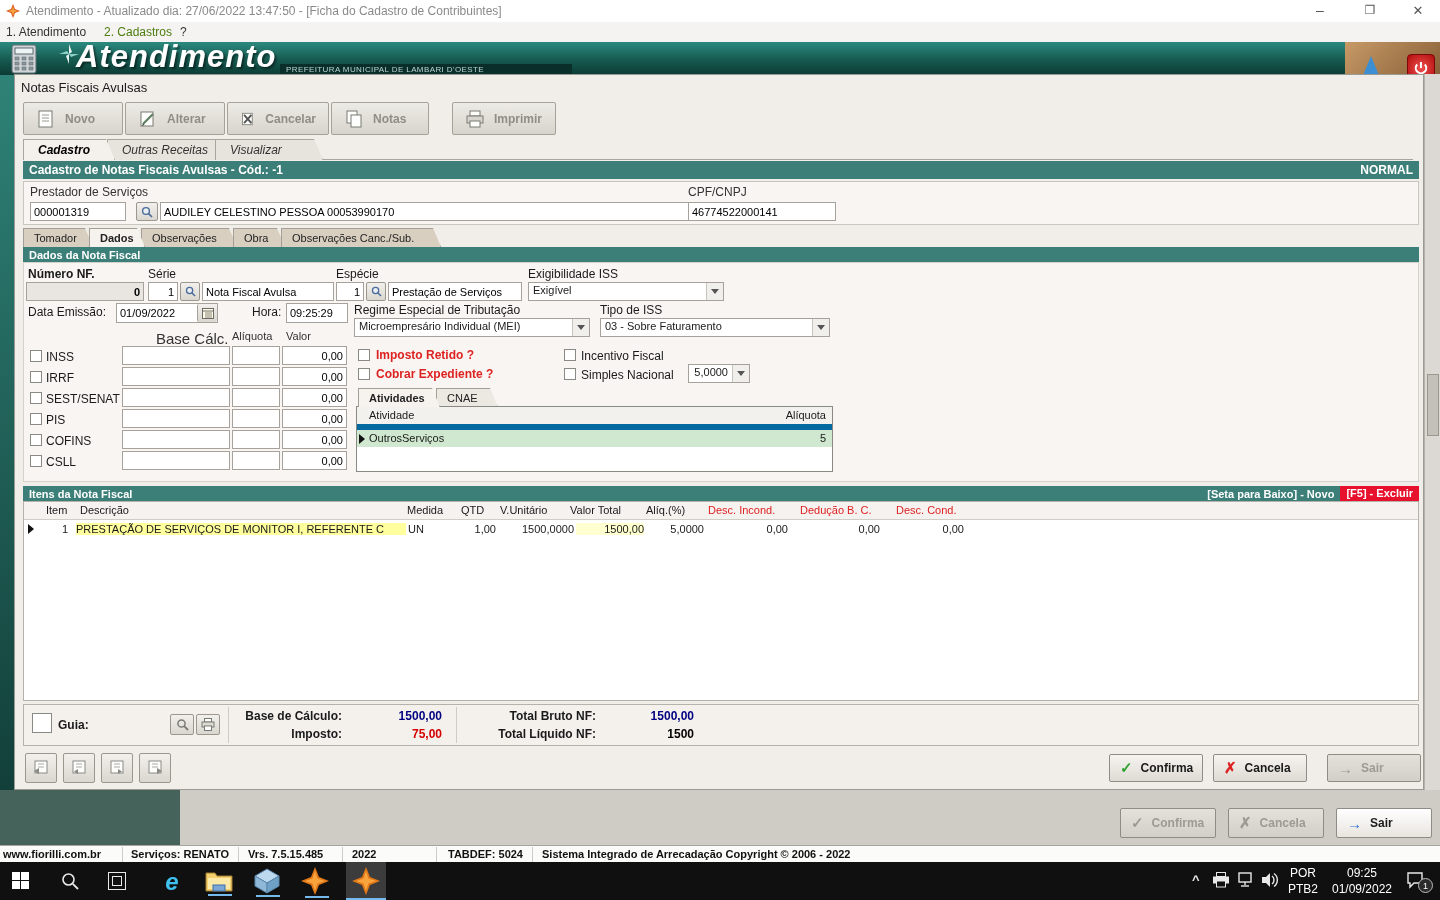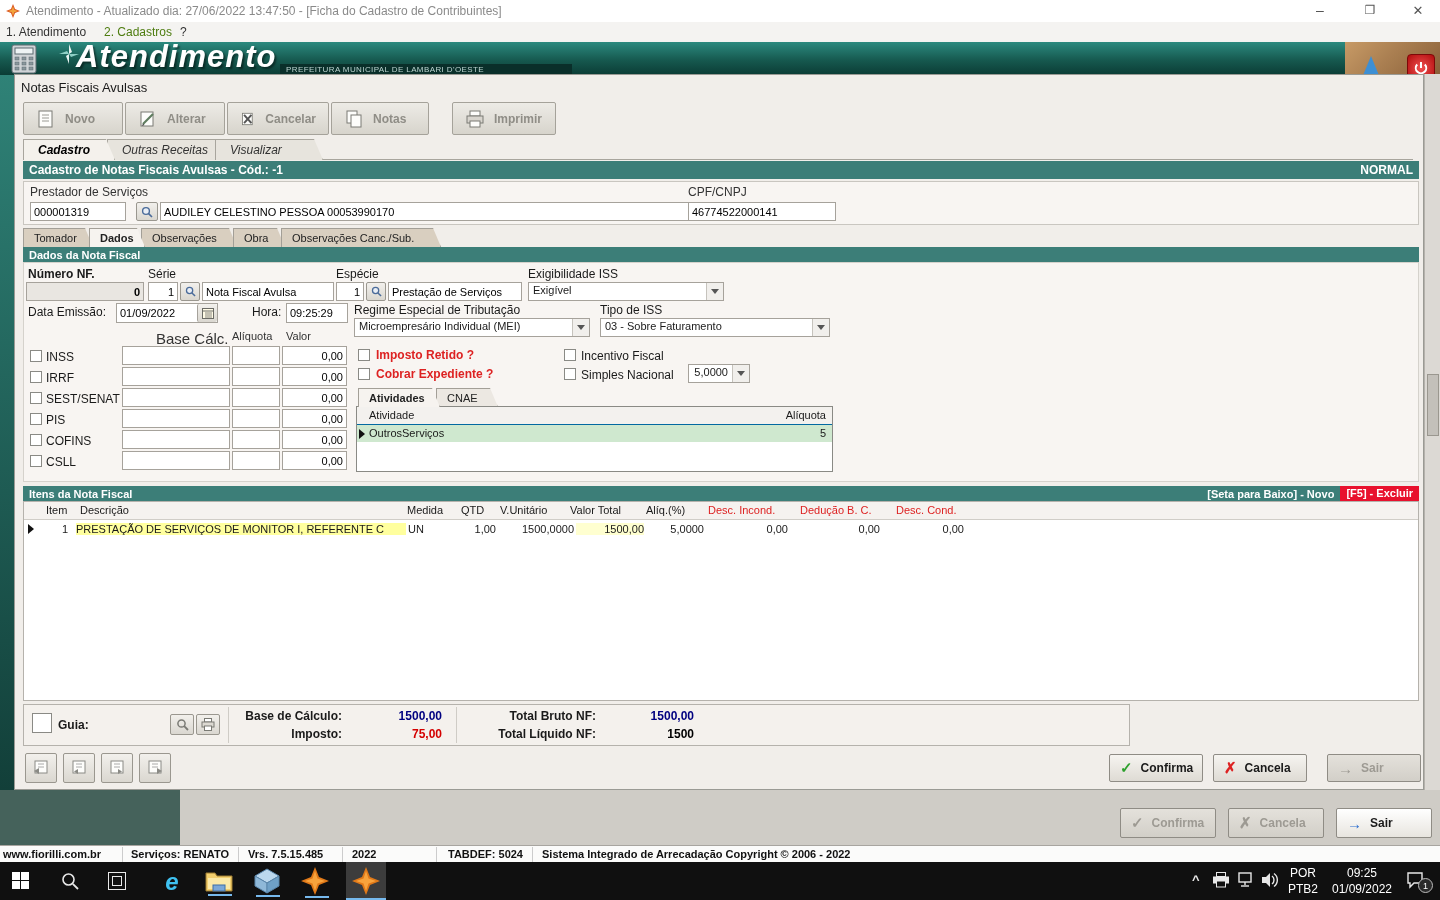--- a/index.html
+++ b/index.html
@@ -325,21 +325,21 @@
       <div class="abs dd" style="left:664px;top:101px;width:62px;height:19px;">
         <span class="txt right">5,0000</span>
         <span class="arr">
             <span class="tri-down"></span>
           </span>
       </div>
 
       <span class="dtab active abs" style="left:334px;top:125px;width:60px;">Atividades</span>
       <span class="dtab abs" style="left:412px;top:125px;width:40px;background:#ece8e2;">CNAE</span>
       <div class="abs" style="left:332px;top:143px;width:477px;height:66px;background:#fff;border:1px solid #8a8a85;box-sizing:border-box;">
-        <div style="position:relative;height:17px;background:#f3f1ee;border-bottom:1px solid #0369a1;">
+        <div style="position:relative;height:17px;background:#f3f1ee;border-bottom:6px solid #0369a1;">
           <span class="abs" style="left:12px;top:2px;font-size:11px;">Atividade</span>
           <span class="abs" style="right:6px;top:2px;font-size:11px;">Alíquota</span>
         </div>
         <div style="position:relative;height:17px;background:#cfe8cf;">
           <span class="abs tri-right" style="left:2px;top:4px;"></span>
           <span class="abs" style="left:12px;top:2px;font-size:11px;">OutrosServiços</span>
           <span class="abs" style="right:6px;top:2px;font-size:11px;">5</span>
         </div>
       </div>
     </div>
@@ -373,21 +373,21 @@
         <span class="abs right" style="left:424px;top:3px;width:48px;font-size:11px;">1,00</span>
         <span class="abs right" style="left:476px;top:3px;width:74px;font-size:11px;">1500,0000</span>
         <span class="abs right" style="left:552px;top:3px;width:68px;font-size:11px;background:#ffffd0;">1500,00</span>
         <span class="abs right" style="left:626px;top:3px;width:54px;font-size:11px;">5,0000</span>
         <span class="abs right" style="left:686px;top:3px;width:78px;font-size:11px;">0,00</span>
         <span class="abs right" style="left:768px;top:3px;width:88px;font-size:11px;">0,00</span>
         <span class="abs right" style="left:860px;top:3px;width:80px;font-size:11px;">0,00</span>
       </div>
     </div>
 
-    <div class="abs" style="left:8px;top:629px;width:1107px;height:42px;background:#f4f1ed;border:1px solid #b5b2ac;box-sizing:border-box;">
+    <div class="abs" style="left:8px;top:629px;width:1396px;height:42px;background:#f4f1ed;border:1px solid #b5b2ac;box-sizing:border-box;">
       <span class="abs" style="left:8px;top:8px;width:20px;height:20px;background:#fff;border:1px solid #8a8a85;box-sizing:border-box;"></span>
       <span class="abs bold" style="left:34px;top:13px;">Guia:</span>
       <div class="abs sbtn" style="left:146px;top:9px;width:24px;height:21px;">
         <svg width="13" height="13" viewBox="0 0 13 13">
           <circle cx="5.5" cy="5.5" r="3.6" fill="none" stroke="#7a7a74" stroke-width="1.5"></circle>
           <line x1="8.2" y1="8.2" x2="12" y2="12" stroke="#7a7a74" stroke-width="1.8"></line>
         </svg>
       </div>
       <div class="abs sbtn" style="left:172px;top:9px;width:24px;height:21px;">
         <svg width="14" height="13" viewBox="0 0 14 13">

